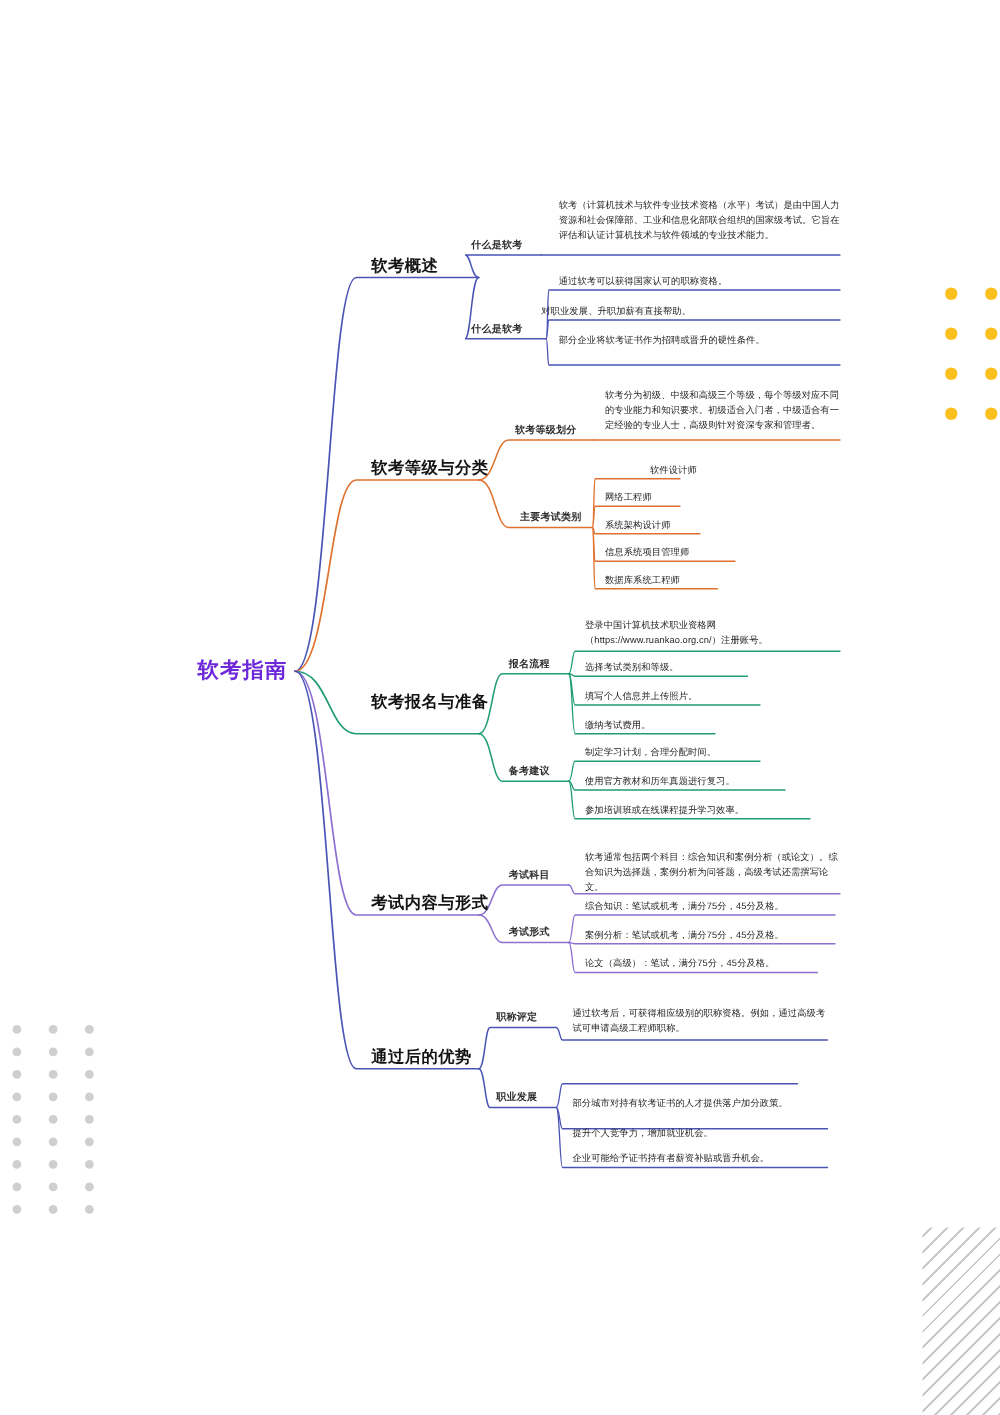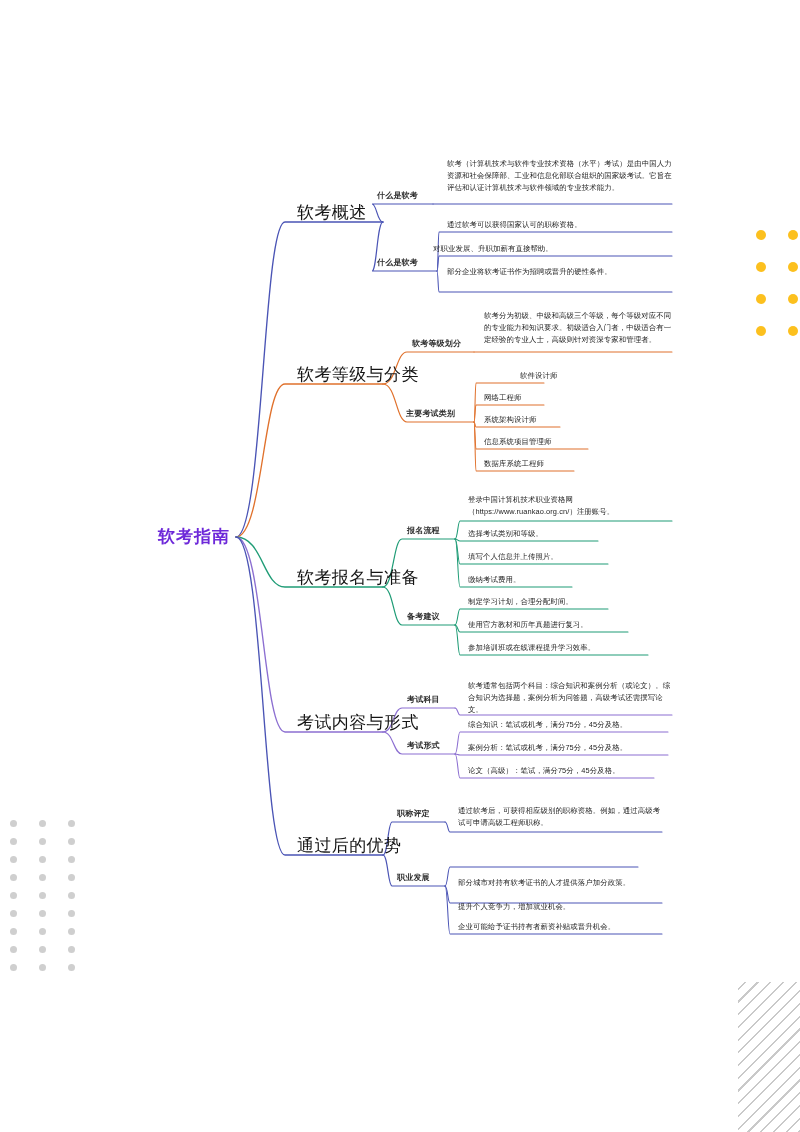--- a/index.html
+++ b/index.html
@@ -67,22 +67,22 @@
     white-space: pre;
     line-height: 1.45;
   }
   .root-node {
     font-size: 17px;
     font-weight: 700;
     letter-spacing: 1px;
     color: #6d28d9;
   }
   .l1-node {
-    font-size: 17px;
-    font-weight: 400;
+    font-size: 13px;
+    font-weight: 700;
     letter-spacing: .4px;
     color: #141414;
     text-align: center;
   }
   .l2-node {
     font-size: 8px;
     font-weight: 600;
     letter-spacing: .2px;
     color: #2e2e2e;
   }
@@ -147,27 +147,27 @@
     <div class="node l1-node" style="left: 297px; top: 213px; transform: translateY(-50%);">软考概述</div>
     <div class="node l2-node" style="left: 377px; top: 196px; transform: translateY(-50%);">什么是软考</div>
     <div class="node leaf-node" style="left: 447px; top: 158px; width: 225px;">软考（计算机技术与软件专业技术资格（水平）考试）是由中国人力资源和社会保障部、工业和信息化部联合组织的国家级考试。它旨在评估和认证计算机技术与软件领域的专业技术能力。</div>
     <div class="node l2-node" style="left: 377px; top: 263px; transform: translateY(-50%);">什么是软考</div>
     <div class="node leaf-node" style="left: 447px; top: 219px; width: 225px;">通过软考可以获得国家认可的职称资格。</div>
     <div class="node leaf-node" style="left: 433px; top: 243px; width: 225px;">对职业发展、升职加薪有直接帮助。</div>
     <div class="node leaf-node" style="left: 447px; top: 266px; width: 225px;">部分企业将软考证书作为招聘或晋升的硬性条件。</div>
     <div class="node l1-node" style="left: 297px; top: 375px; transform: translateY(-50%);">软考等级与分类</div>
     <div class="node l2-node" style="left: 412px; top: 344px; transform: translateY(-50%);">软考等级划分</div>
     <div class="node leaf-node" style="left: 484px; top: 310px; width: 188px;">软考分为初级、中级和高级三个等级，每个等级对应不同的专业能力和知识要求。初级适合入门者，中级适合有一定经验的专业人士，高级则针对资深专家和管理者。</div>
-    <div class="node l2-node" style="left: 406px; top: 414px; transform: translateY(-50%);">主要考试类别</div>
+    <div class="node l2-node" style="left: 416px; top: 414px; transform: translateY(-50%);">主要考试类别</div>
     <div class="node leaf-node" style="left: 484px; top: 370px; width: 60px; padding-left: 36px;">软件设计师</div>
     <div class="node leaf-node" style="left: 484px; top: 392px; width: 60px;">网络工程师</div>
     <div class="node leaf-node" style="left: 484px; top: 414px; width: 76px;">系统架构设计师</div>
     <div class="node leaf-node" style="left: 484px; top: 436px; width: 104px;">信息系统项目管理师</div>
     <div class="node leaf-node" style="left: 484px; top: 458px; width: 90px;">数据库系统工程师</div>
-    <div class="node l1-node" style="left: 297px; top: 578px; transform: translateY(-50%);">软考报名与准备</div>
+    <div class="node l1-node" style="left: 297px; top: 562px; transform: translateY(-50%);">软考报名与准备</div>
     <div class="node l2-node" style="left: 407px; top: 531px; transform: translateY(-50%);">报名流程</div>
     <div class="node leaf-node" style="left: 468px; top: 494px; width: 204px;">登录中国计算机技术职业资格网（https://www.ruankao.org.cn/）注册账号。</div>
     <div class="node leaf-node" style="left: 468px; top: 528px; width: 130px;">选择考试类别和等级。</div>
     <div class="node leaf-node" style="left: 468px; top: 551px; width: 140px;">填写个人信息并上传照片。</div>
     <div class="node leaf-node" style="left: 468px; top: 574px; width: 104px;">缴纳考试费用。</div>
     <div class="node l2-node" style="left: 407px; top: 617px; transform: translateY(-50%);">备考建议</div>
     <div class="node leaf-node" style="left: 468px; top: 596px; width: 140px;">制定学习计划，合理分配时间。</div>
     <div class="node leaf-node" style="left: 468px; top: 619px; width: 160px;">使用官方教材和历年真题进行复习。</div>
     <div class="node leaf-node" style="left: 468px; top: 642px; width: 180px;">参加培训班或在线课程提升学习效率。</div>
     <div class="node l1-node" style="left: 297px; top: 723px; transform: translateY(-50%);">考试内容与形式</div>

